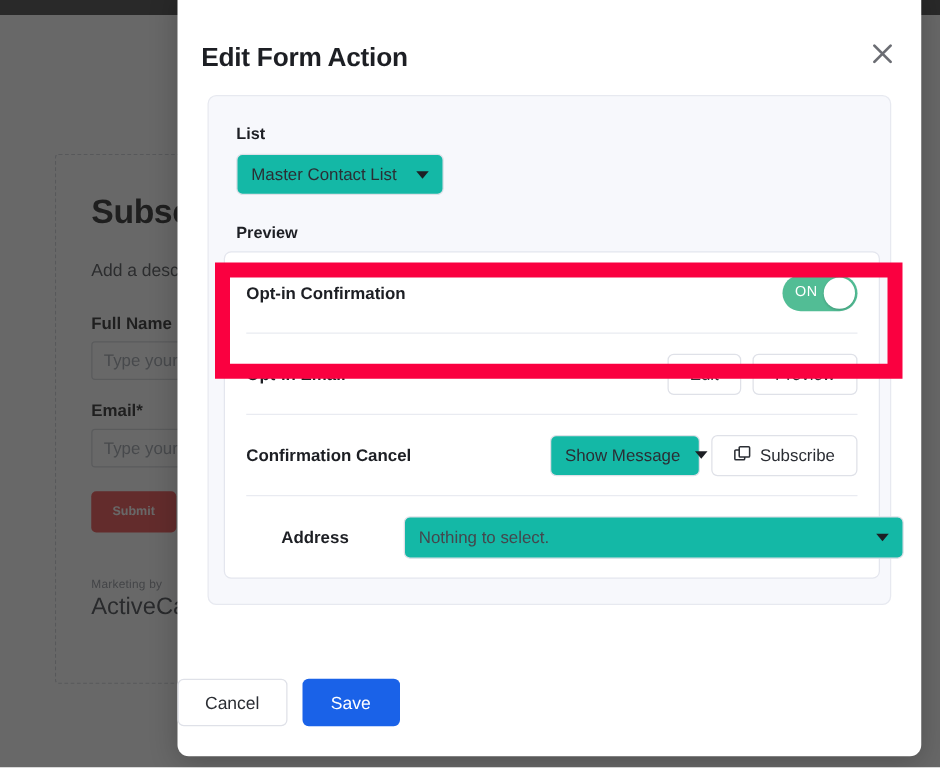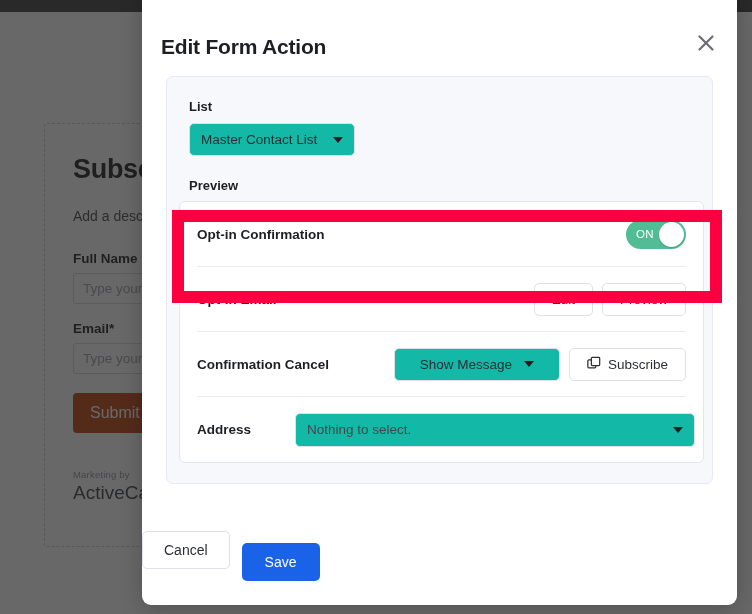--- a/index.html
+++ b/index.html
@@ -79,24 +79,24 @@
     color: #9aa0a8;
     padding: 0 9px;
     line-height: 29px;
     margin-bottom: 17px;
     background: #fff;
     white-space: nowrap;
     overflow: hidden;
   }
   #bg-form .submit-btn {
     display: inline-block;
-    background: #c2410c;
+    background: #ef4444;
     color: #ffffff;
-    font-size: 16px;
-    font-weight: normal;
+    font-size: 10px;
+    font-weight: bold;
     border: none;
     border-radius: 4px;
     padding: 11px 17px;
     margin-top: 2px;
     cursor: pointer;
   }
   #bg-form .credit-small {
     margin-top: 36px;
     font-size: 9.5px;
     color: #8d9199;
@@ -213,21 +213,21 @@
   }
   .opt-row {
     display: flex;
     align-items: center;
     justify-content: space-between;
     height: 65px;
     border-bottom: 1px solid #e9ebf1;
     box-sizing: border-box;
     gap: 44px;
   }
-  .opt-row:last-child { border-bottom: none; }
+  .opt-row:last-child { border-bottom: none; margin-left: 28px; }
   .opt-label {
     font-size: 13.5px;
     font-weight: bold;
     color: #1d1f24;
   }
   .opt-right {
     display: flex;
     align-items: center;
     gap: 9px;
   }
@@ -269,21 +269,21 @@
     border: 1px solid #dfe1e8;
     border-radius: 5px;
     height: 33px;
     padding: 0 17px;
     font-size: 13.5px;
     color: #2b2e34;
     cursor: pointer;
     white-space: nowrap;
   }
 
-  #confirmation-select { width: 166px; justify-content: center; }
+  #confirmation-select { width: 120px; justify-content: flex-start; }
   #address-select {
     width: 400px;
     justify-content: space-between;
     height: 34px;
     color: #44474d;
   }
 
   
   #modal-footer {
     position: absolute;
@@ -308,21 +308,20 @@
   #save-button {
     background: #1a62e8;
     border: none;
     border-radius: 5px;
     height: 38px;
     padding: 0 23px;
     font-size: 14px;
     color: #ffffff;
     cursor: pointer;
     font-family: inherit;
-    margin-top: 12px;
   }
 
   
   #highlight-box {
     position: absolute;
     left: 172px;
     top: 210px;
     width: 550px;
     height: 93px;
     border: 12px solid #fa0040;

